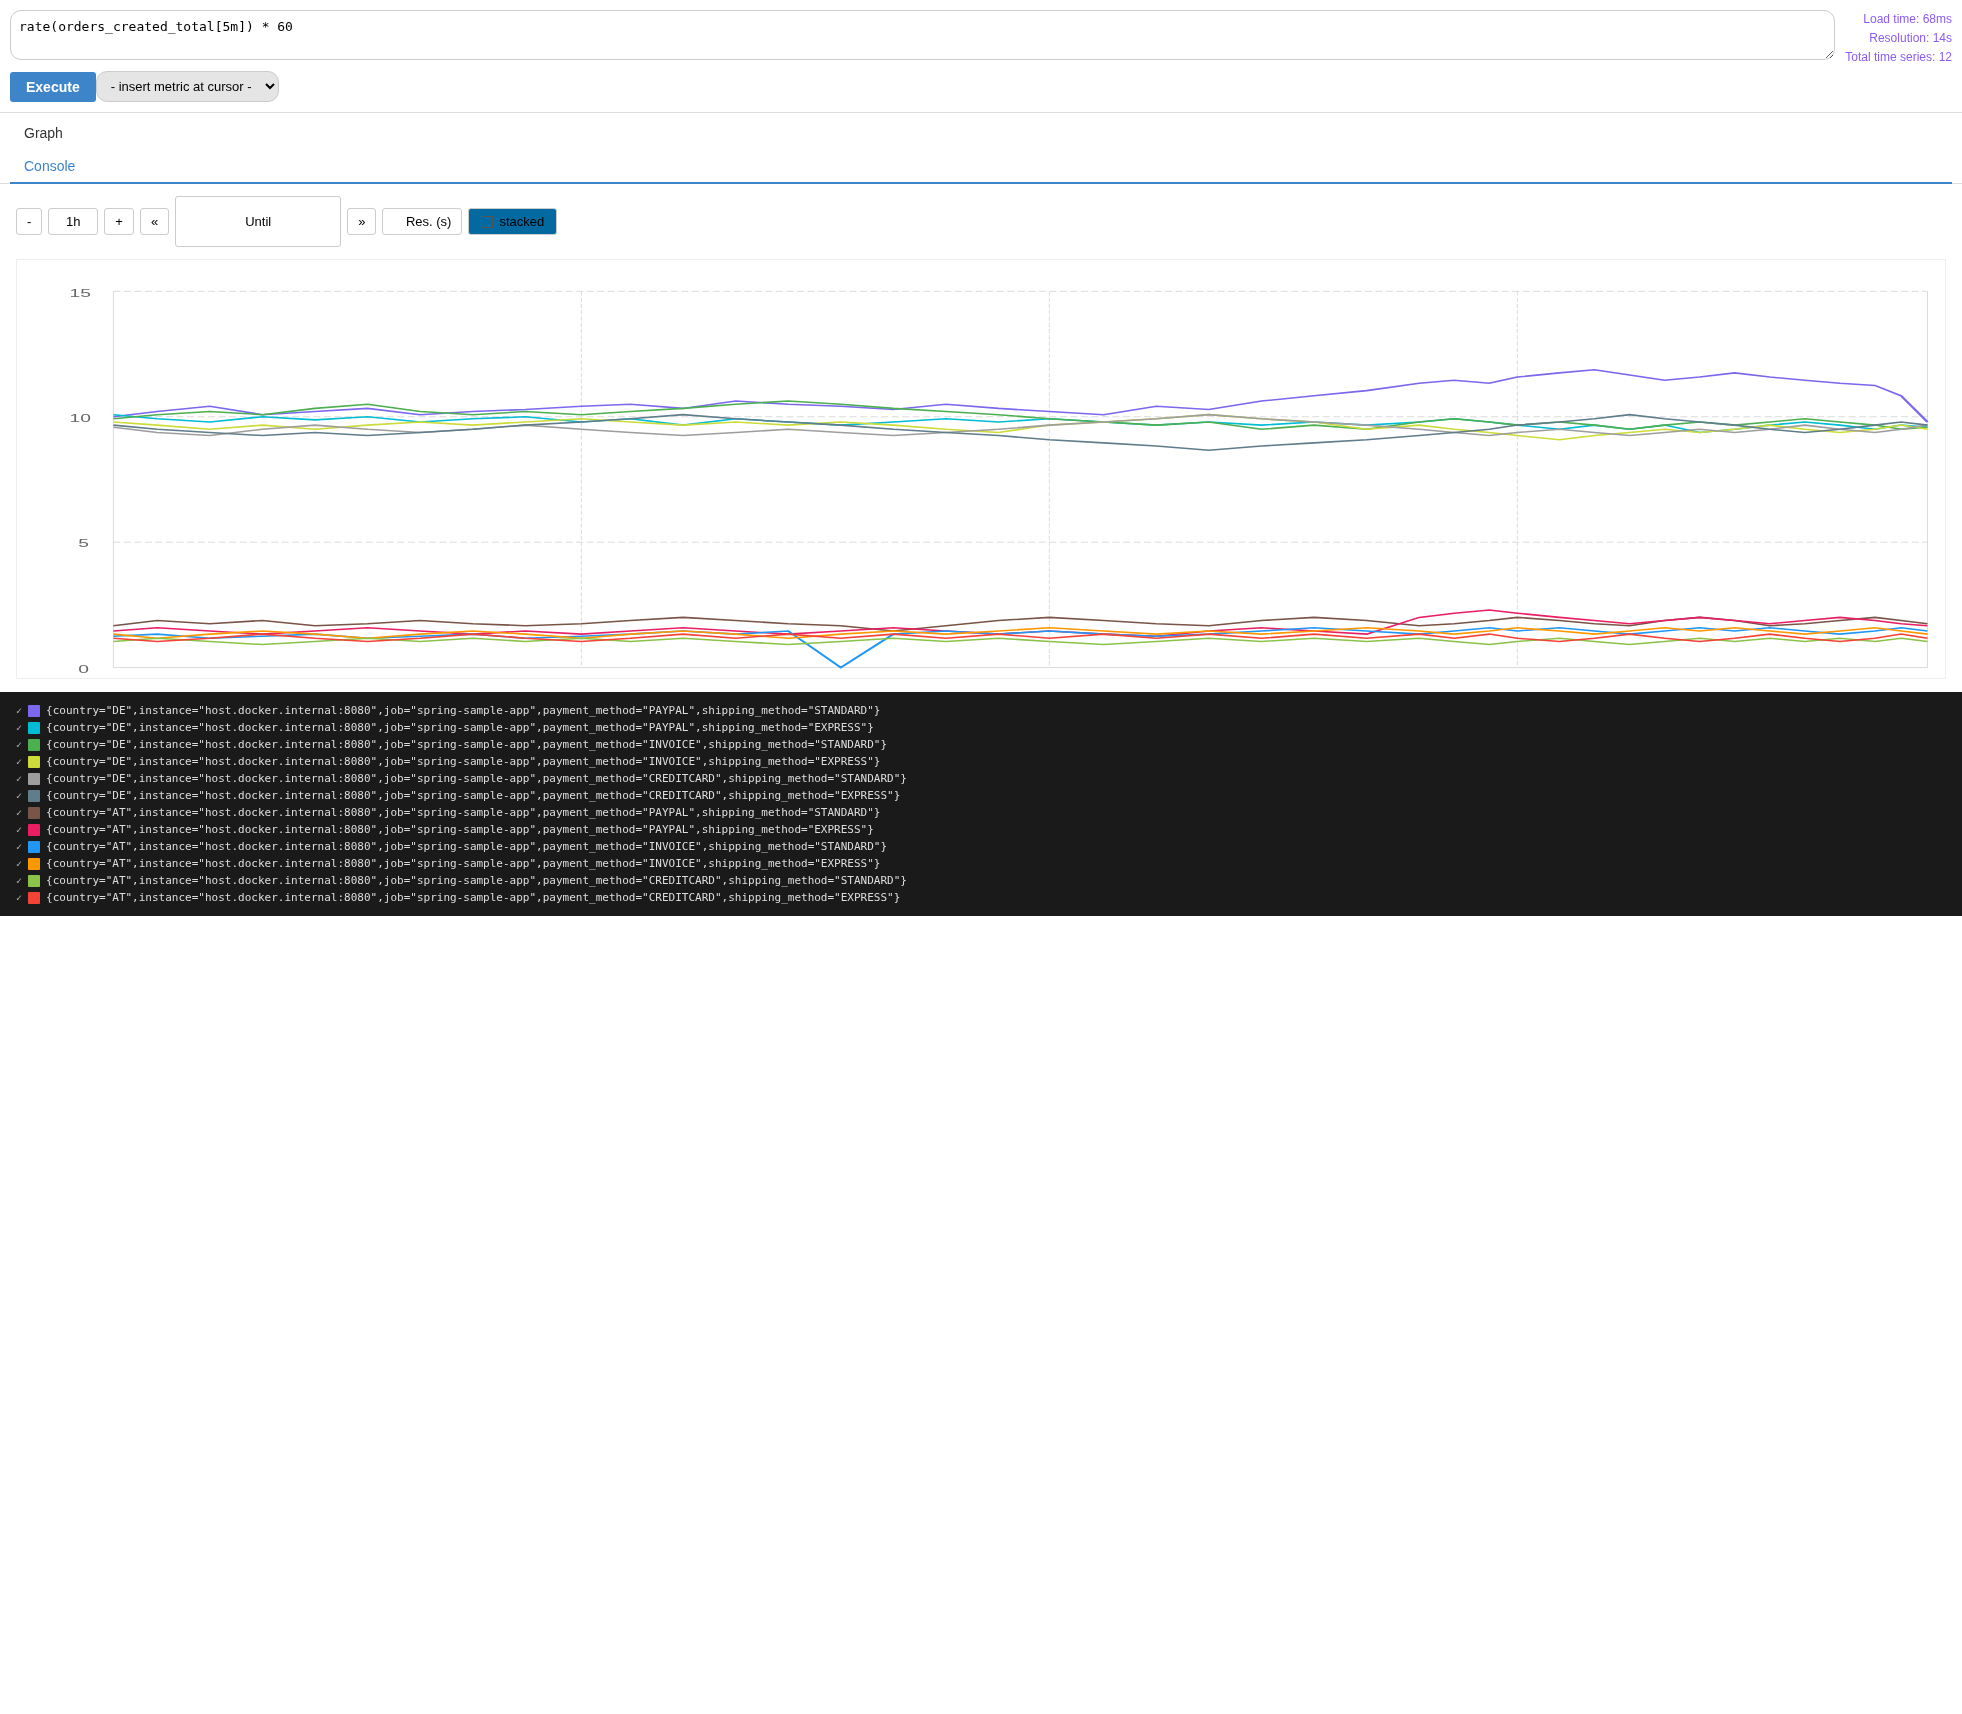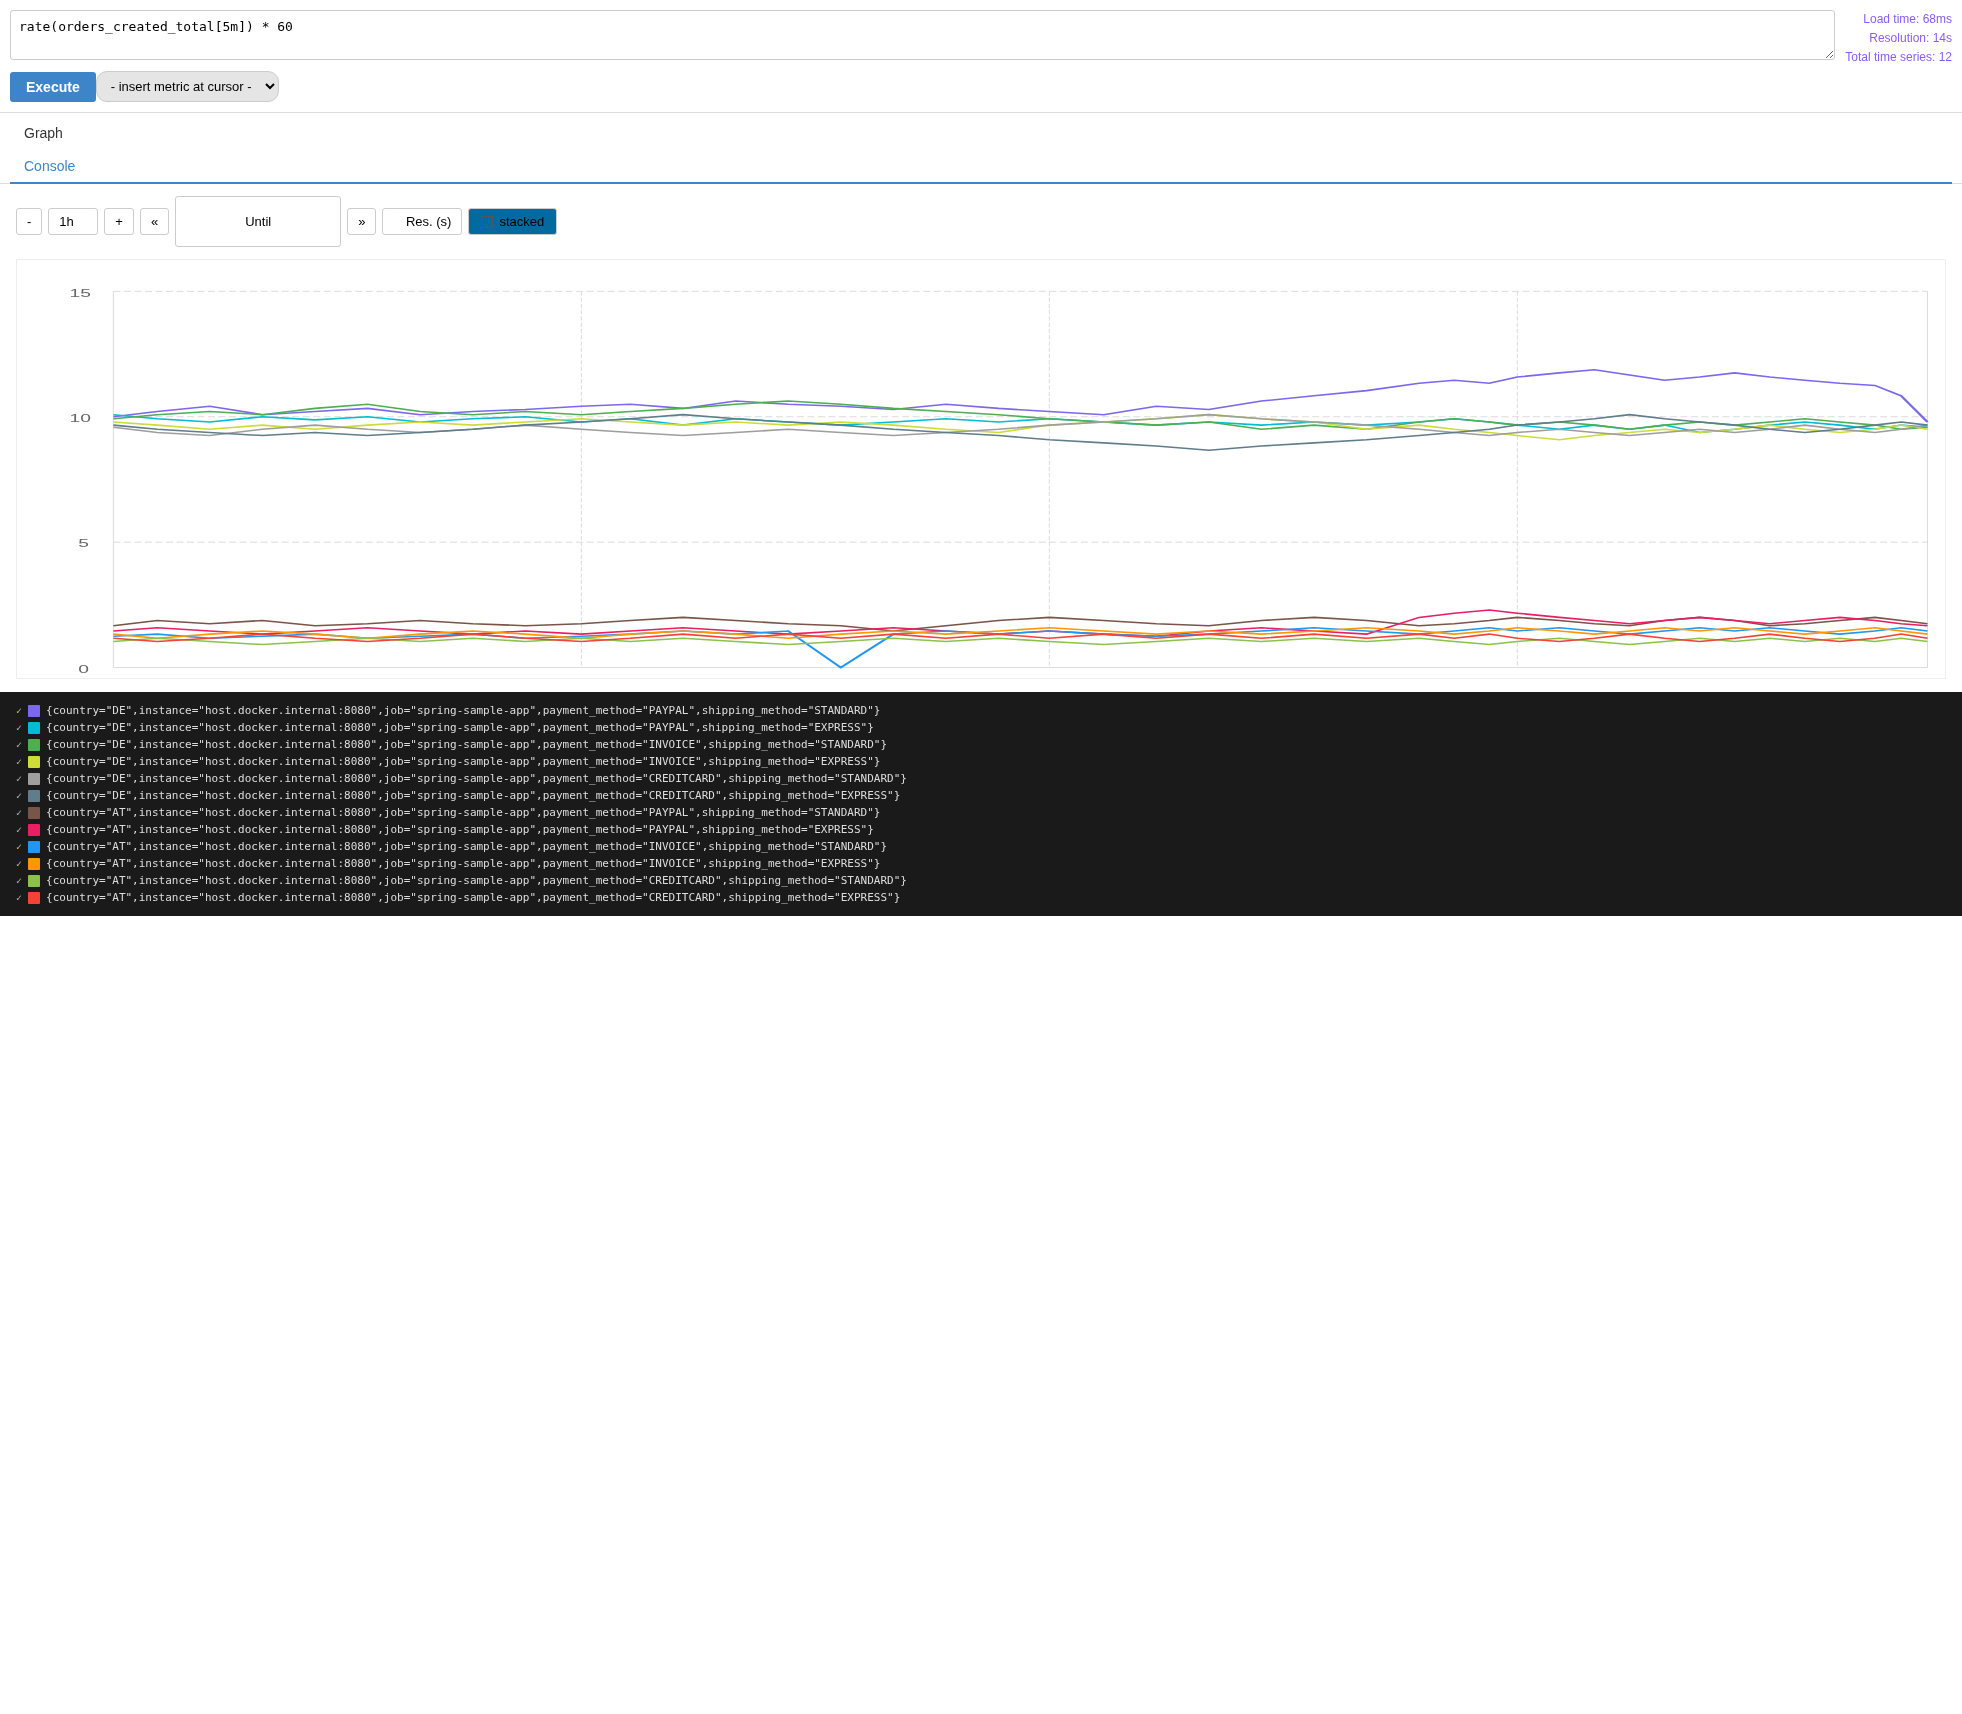--- a/index.html
+++ b/index.html
@@ -1,20 +1,20 @@
 <!DOCTYPE html>
 <html><head>
   <meta charset="utf-8">
   <style>
     * { box-sizing: border-box; margin: 0; padding: 0; }
     body { font-family: Arial, sans-serif; font-size: 13px; background: #fff; color: #333; }
     .top-bar { display: flex; align-items: flex-start; padding: 10px; border-bottom: 1px solid #ddd; gap: 10px; }
     .query-area { flex: 1; }
     textarea.query-input {
-      width: 100%; height: 50px; border: 1px solid #ccc; border-radius: 3px;
+      width: 100%; height: 50px; border: 1px solid #ccc; border-radius: 11px;
       font-family: monospace; font-size: 13px; padding: 8px; resize: vertical;
     }
     .toolbar { display: flex; align-items: center; gap: 0; margin-top: 8px; }
     .btn-execute {
       background: #3d85c8; color: #fff; border: none; border-radius: 3px;
       padding: 7px 16px; font-size: 14px; font-weight: bold; cursor: pointer;
     }
     .metric-select {
       border: 1px solid #ccc; border-radius: 11px; padding: 6px 10px;
       font-size: 13px; background: #e5e5e5; cursor: pointer;
@@ -27,21 +27,21 @@
     }
     .tab.active { border-bottom: 2px solid #3d85c8; color: #3d85c8; }
     .tab.inactive { color: #333; }
     .graph-controls { display: flex; align-items: center; gap: 6px; padding: 12px 16px; }
     .ctrl-btn {
       border: 1px solid #ccc; background: #fff; border-radius: 3px;
       padding: 5px 10px; cursor: pointer; font-size: 13px;
     }
     .ctrl-input {
       border: 1px solid #ccc; border-radius: 3px; padding: 5px 10px;
-      font-size: 13px; width: 50px; 
+      font-size: 13px; width: 50px; text-align: center;
     }
     .until-input {
       border: 1px solid #ccc; border-radius: 3px; padding: 17px 10px;
       font-size: 13px; width: 166px; text-align: center;
     }
     .res-input {
       border: 1px solid #ccc; border-radius: 3px; padding: 5px 10px;
       font-size: 13px; width: 80px; text-align: right;
     }
     .stacked-btn {

